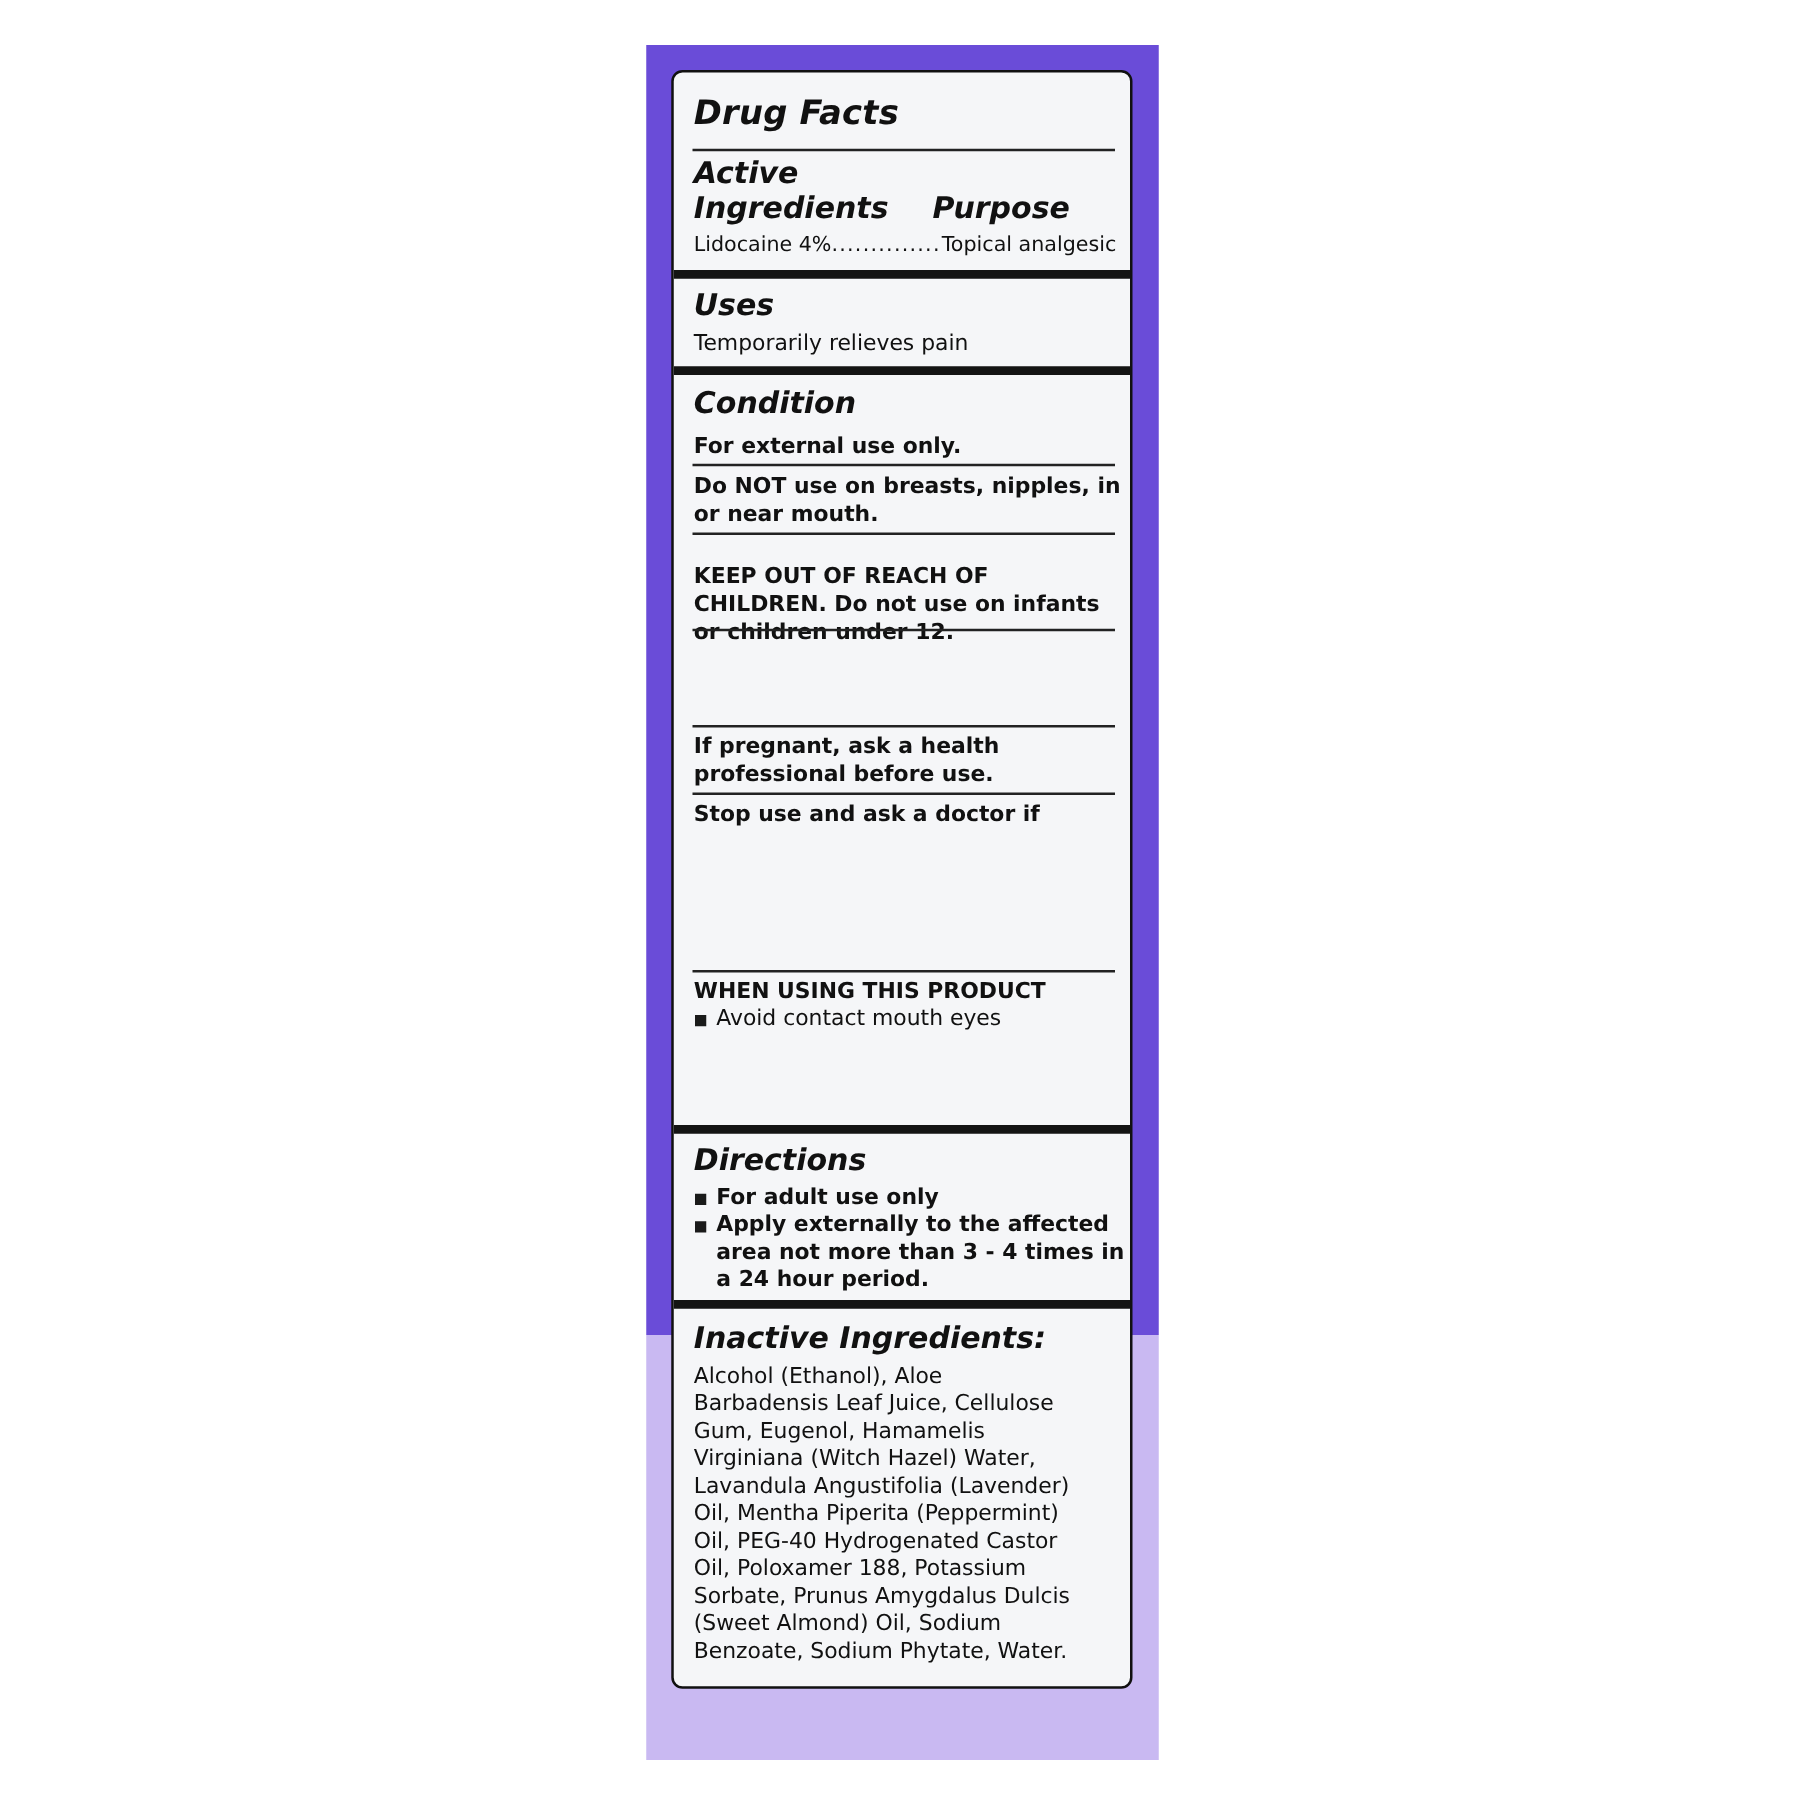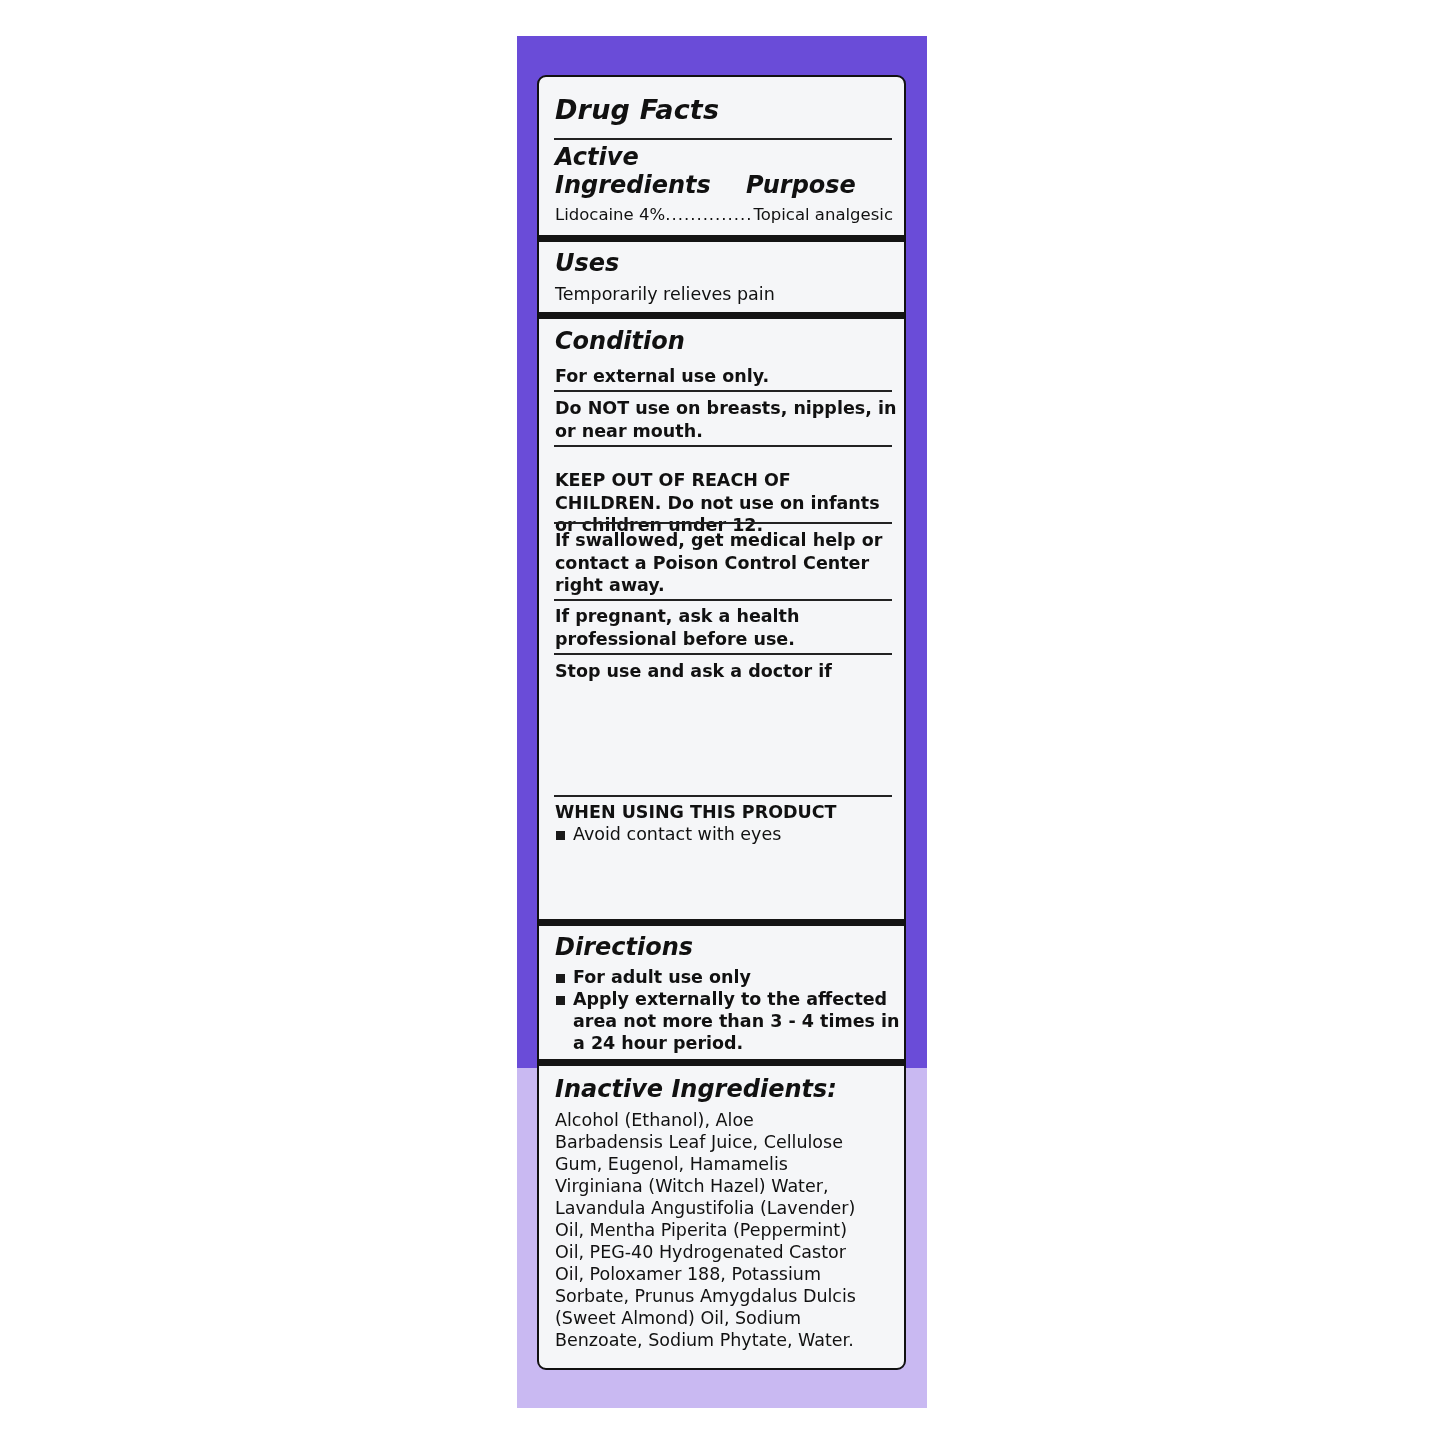--- a/index.html
+++ b/index.html
@@ -19,21 +19,21 @@
       position: absolute;
       left: 517px;
       top: 36px;
       width: 410px;
       height: 1372px;
       background: linear-gradient(to bottom, #6a4cd8 0px, #6a4cd8 1032px, #c9b9f2 1032px, #c9b9f2 100%);
     }
     .card {
       position: absolute;
       left: 20px;
-      top: 39px;
+      top: 20px;
       width: 365px;
       height: 1291px;
       background: #f5f6f8;
       border: 2px solid #111;
       border-radius: 9px;
       overflow: hidden;
     }
     .bar {
       position: absolute;
       left: 0;
@@ -140,35 +140,32 @@
 
     <div class="txt bold" style="top:320px; white-space:pre-line;">Do NOT use on breasts, nipples, in
 or near mouth.</div>
     <div class="thin" style="top:368px;"></div>
 
     <div class="txt bold" style="top:375px; white-space:pre-line;margin-top:17px;">KEEP OUT OF REACH OF
 CHILDREN. Do not use on infants
 or children under 12.</div>
     <div class="thin" style="top:445px;"></div>
 
-    <div class="txt bold" style="top:452px; white-space:pre-line;">If swallowed, get medical help or
-contact a Poison Control Center
-right away.</div>
     <div class="thin" style="top:522px;"></div>
 
     <div class="txt bold" style="top:528px; white-space:pre-line;">If pregnant, ask a health
 professional before use.</div>
     <div class="thin" style="top:576px;"></div>
 
     <div class="txt bold" style="top:583px;">Stop use and ask a doctor if</div>
     <div class="thin" style="top:718px;"></div>
 
     <div class="txt bold" style="top:724px;">WHEN USING THIS PRODUCT</div>
     <ul class="bullets" style="top:746px;">
-      <li><span class="sq"></span><span>Avoid contact with eyes</span></li>
+      <li><span class="sq"></span><span>Avoid contact mouth eyes</span></li>
     </ul>
     <div class="bar" style="top:842px;"></div>
 
     <div class="h-sec" style="top:856px;">Directions</div>
     <ul class="bullets" style="top:889px;font-weight:bold;">
       <li><span class="sq"></span><span>For adult use only</span></li>
       <li><span class="sq"></span><span>Apply externally to the affected
 area not more than 3 - 4 times in
 a 24 hour period.</span></li>
     </ul>

